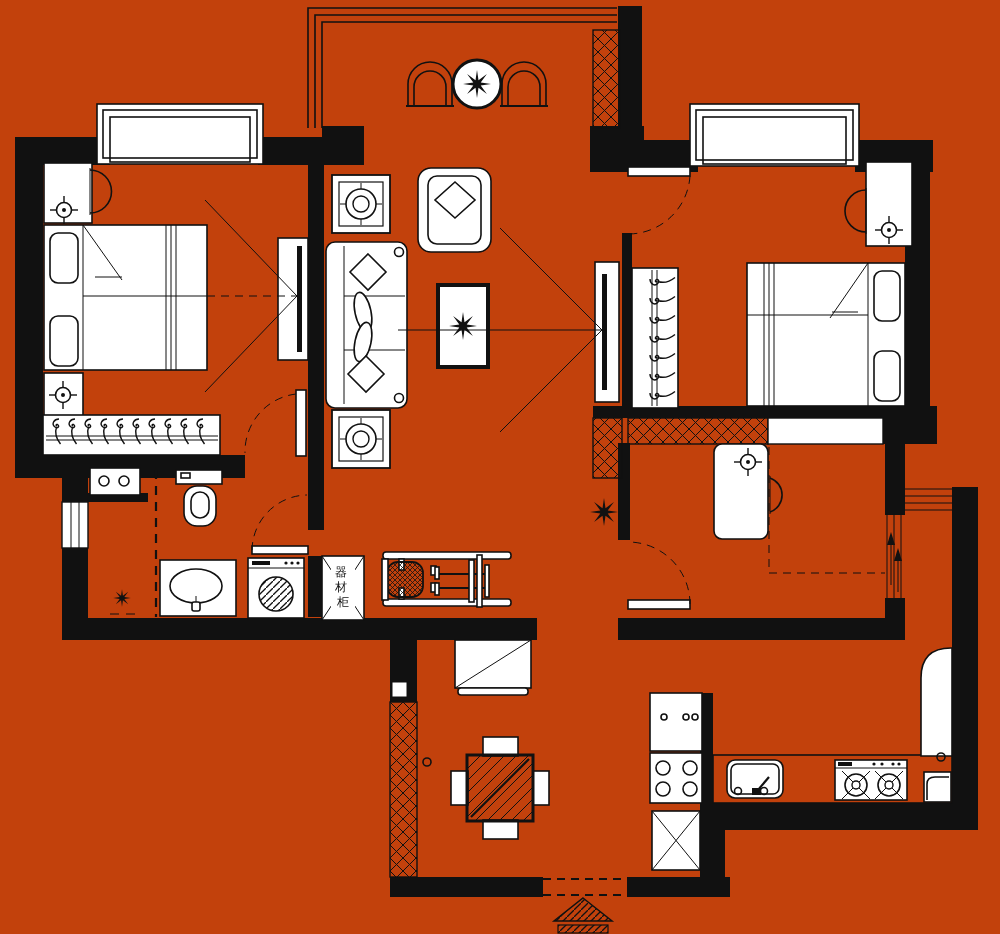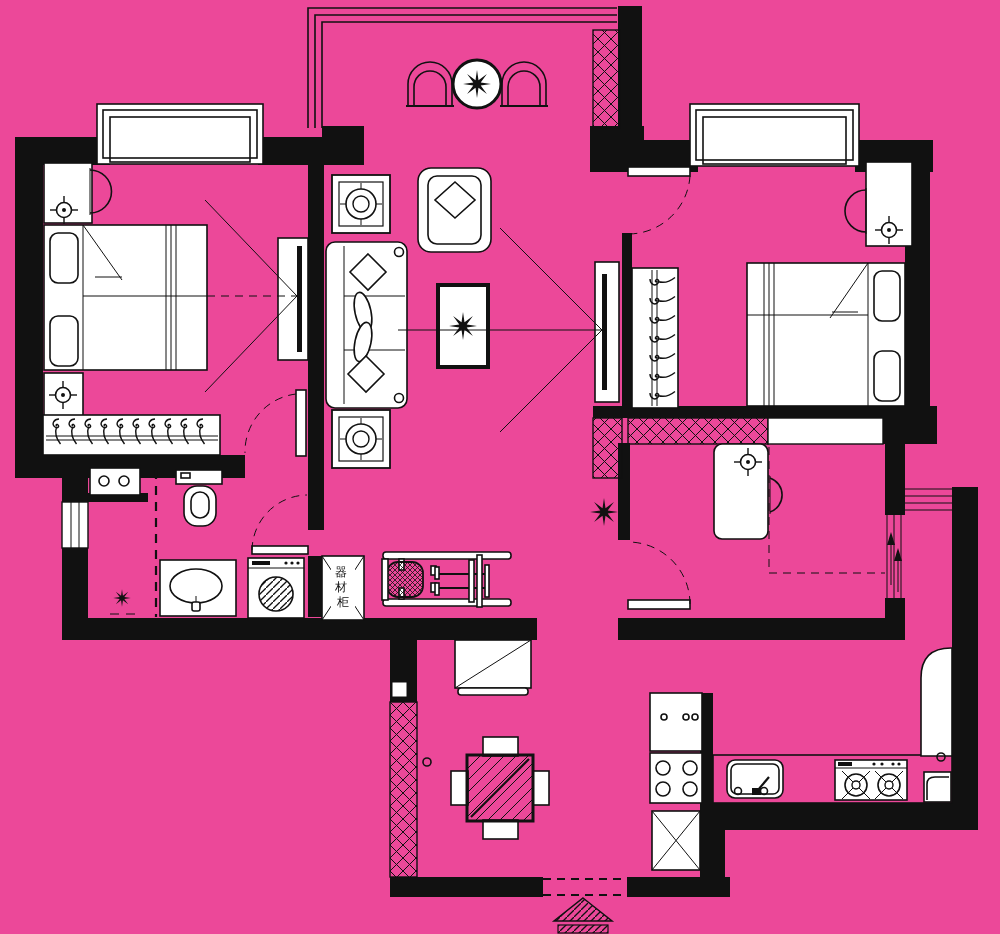--- a/index.html
+++ b/index.html
@@ -1,16 +1,16 @@
 <!DOCTYPE html>
 <html><head>
 <meta charset="utf-8">
 <style>
   html,body{margin:0;padding:0;background:#fff;}
-  .page{width:1000px;height:934px;background:#ec4899;overflow:hidden;}
+  .page{width:1000px;height:934px;background:#c2410c;overflow:hidden;}
   svg{display:block;font-family:"DejaVu Sans",sans-serif;}
   .w{fill:#111;stroke:none;}
   .s{fill:#fff;stroke:#111;stroke-width:1.6;}
   .sn{fill:none;stroke:#111;stroke-width:1.6;}
   .t{stroke:#111;stroke-width:1;fill:none;}
   .t2{stroke:#111;stroke-width:2.2;fill:none;}
   .dash{stroke-dasharray:8 6;}
   .dash2{stroke-dasharray:9 7;}
   text{font-size:12px;fill:#111;font-family:"DejaVu Sans",sans-serif;}
 </style>

